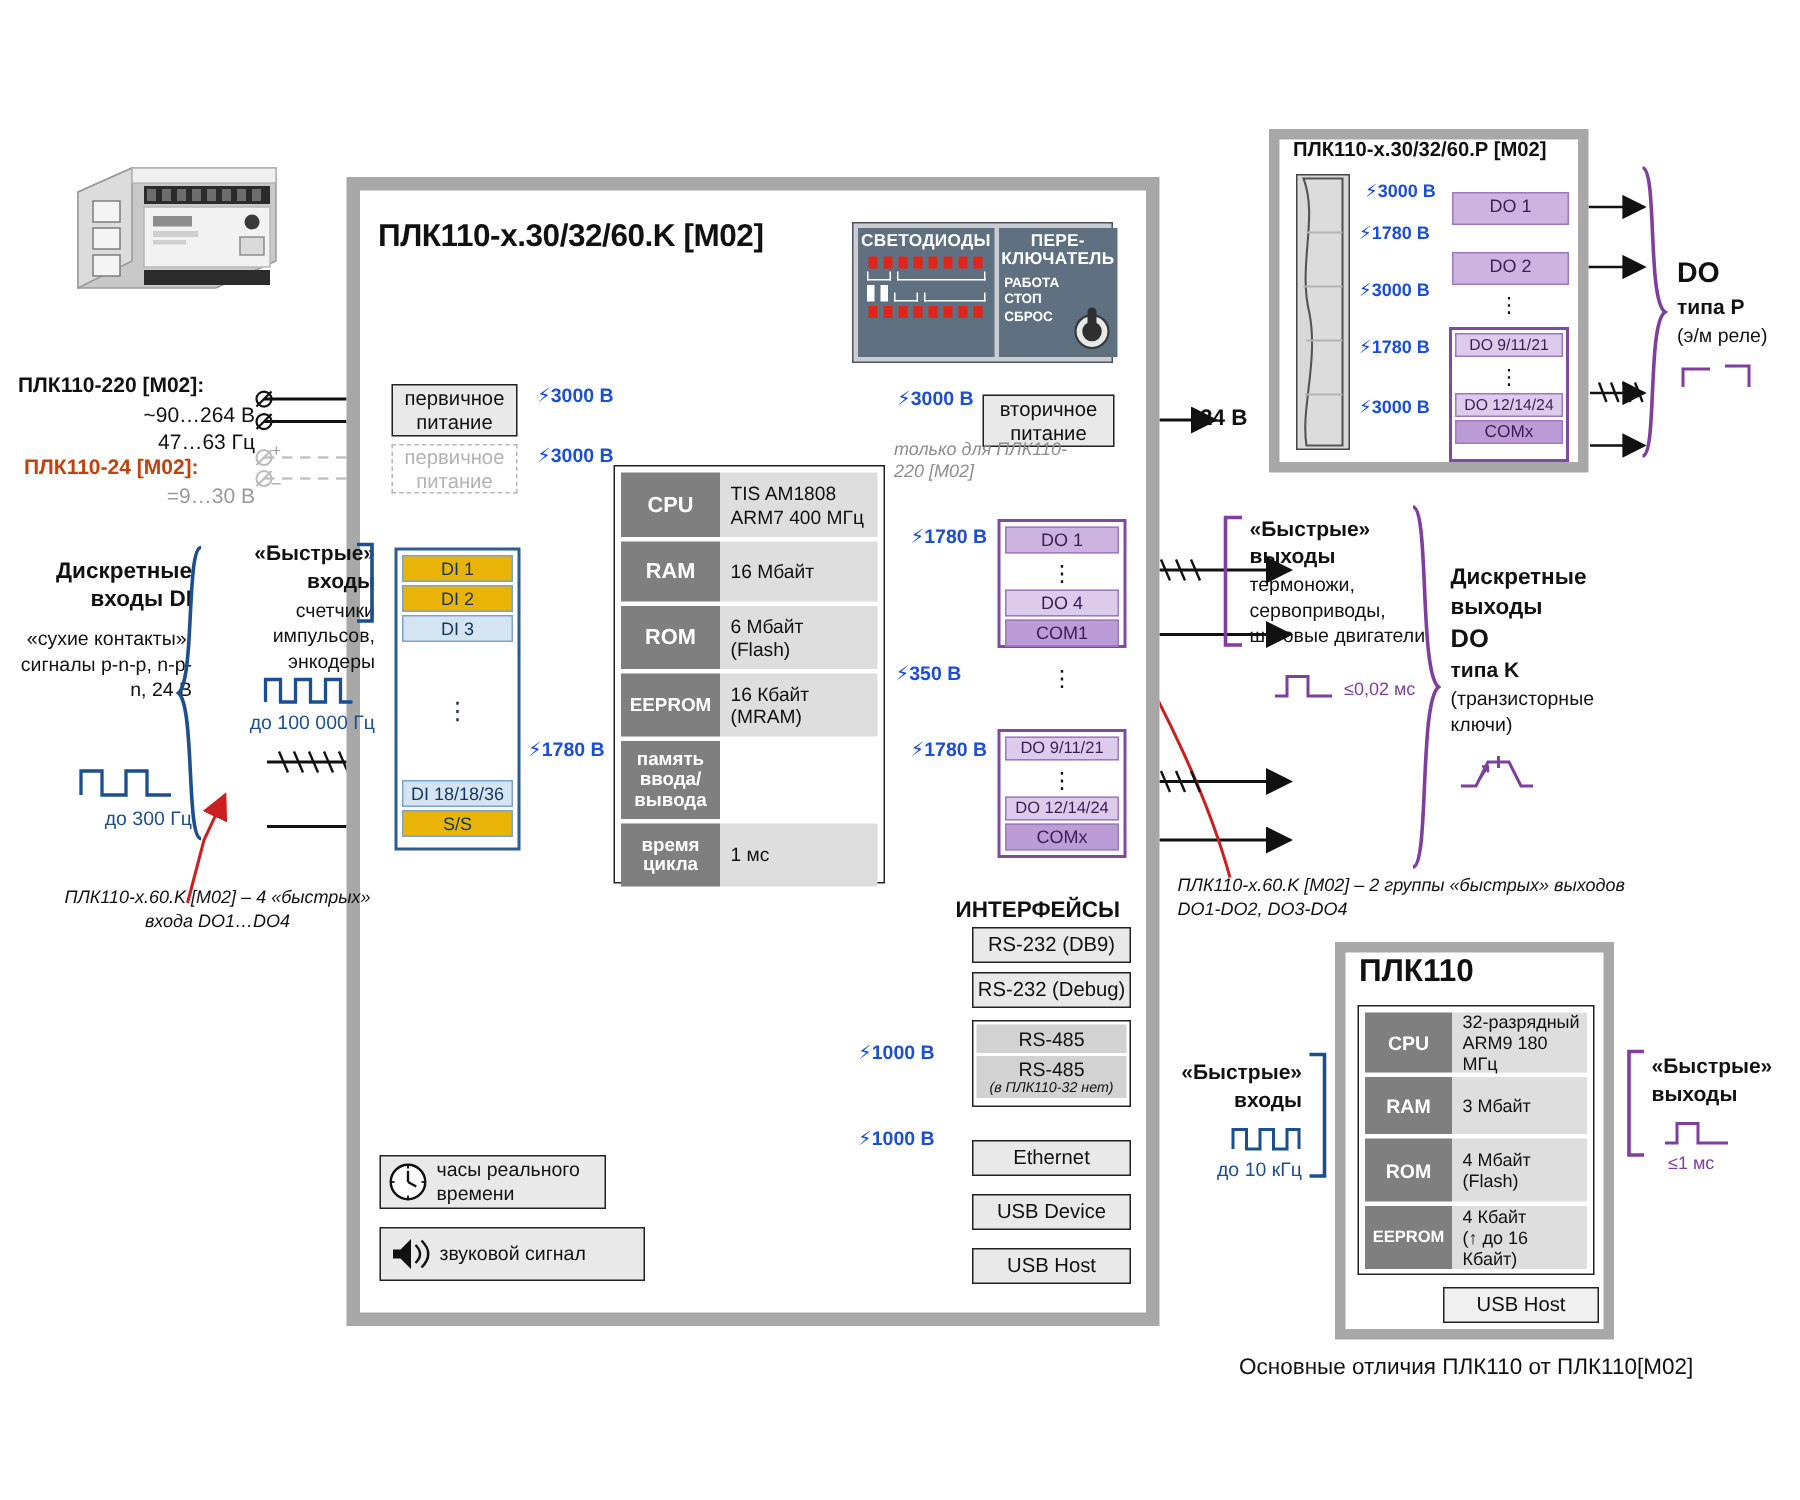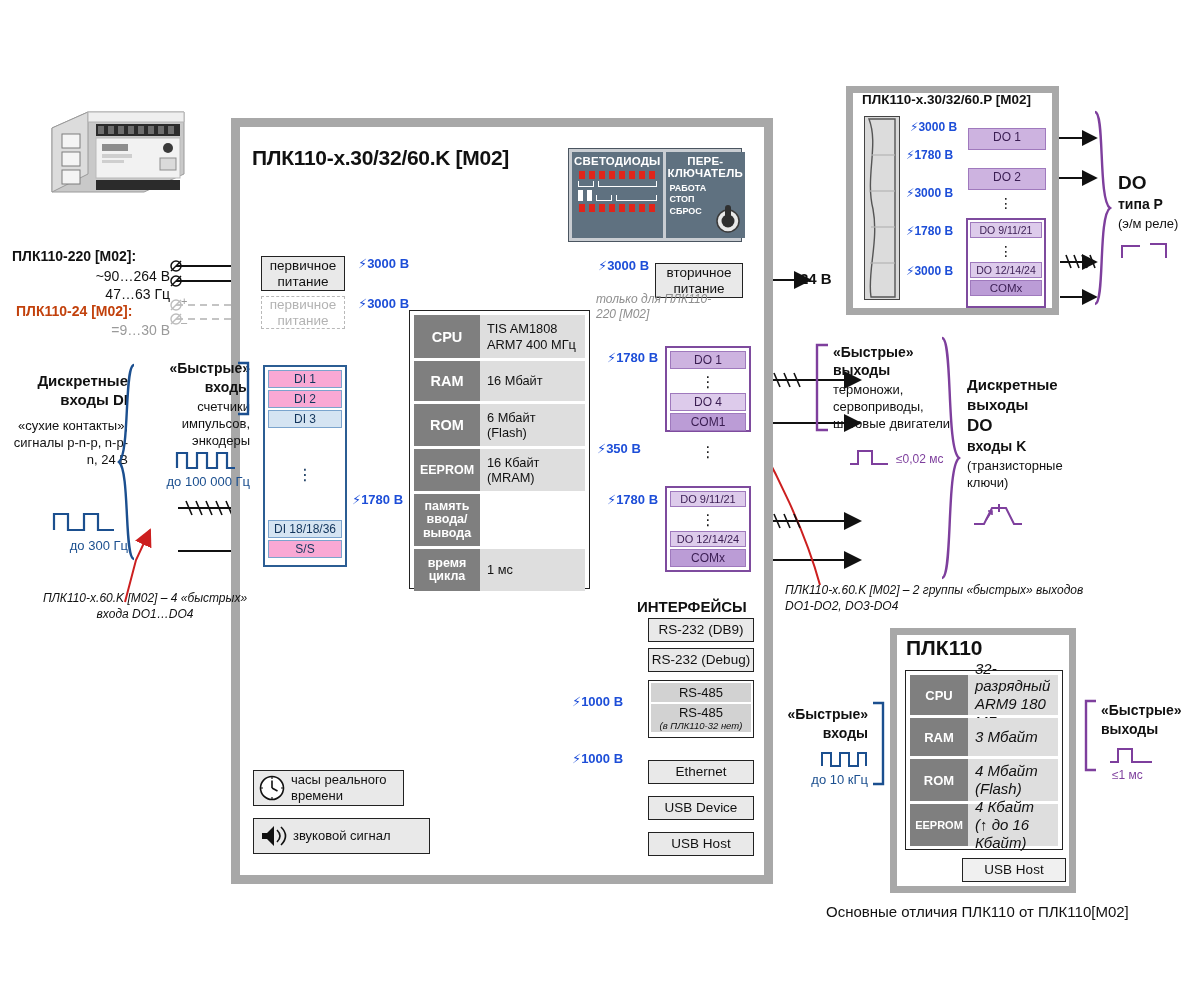--- a/index.html
+++ b/index.html
@@ -32,21 +32,21 @@
   .cpu-val{flex:1;background:#dedede;font-size:12.8px;display:flex;flex-direction:column;
       justify-content:center;padding:2px 0 2px 7px;box-sizing:border-box;line-height:1.18;}
   #cpu-mem-row .cpu-val{position:relative;padding:0;}
   .memgrad{position:absolute;inset:0;
      background:linear-gradient(117deg,#dedede 0 48%,#c9c9c9 52% 100%);}
   .memtxt{position:relative;width:100%;height:100%;}
 
   
   #di-block{left:263px;top:365px;width:84px;height:202px;background:#fff;
      border:2px solid #2b5d93;box-sizing:border-box;padding:3px;}
-  .di-cell{background:#f9a8d4;border:1px solid #7ba4cd;color:#12355c;font-size:12px;
+  .di-cell{background:#eab308;border:1px solid #7ba4cd;color:#12355c;font-size:12px;
      text-align:center;margin-bottom:2px;padding:1px 0;}
   .di-cell.lite{background:#d5e4f2;}
   .di-cell.plain{background:#eef4fa;}
 
   
   .do-block{background:#fff;border:2px solid #7e4b9e;box-sizing:border-box;padding:3px;}
   .do-cell{background:#cdb3e0;border:1px solid #9f79bd;color:#3a1d52;font-size:12px;
      text-align:center;padding:1px 0;margin-bottom:2px;}
   .do-cell.lite{background:#ddcbeb;}
   .do-cell.com{background:#bb9cd6;}
@@ -68,21 +68,21 @@
   #p-bus{left:866px;top:118px;width:28px;height:176px;background:#d9d9d9;border:1.4px solid #444;}
 
   
   #plc-frame{left:890px;top:628px;width:186px;height:265px;background:#fff;
      border:7px solid #a8a8a8;box-sizing:border-box;}
   #plc-title{left:906px;top:636px;font-size:21px;font-weight:bold;}
   #plc-table{left:905px;top:670px;width:158px;height:180px;background:#fff;
      border:1.8px solid #222;box-sizing:border-box;padding:4px;}
   #plc-table .cpu-key{width:58px;font-size:13px;}
   #plc-table .cpu-key.sm{font-size:11px;}
-  #plc-table .cpu-val{font-size:15px;font-style:italic;}
+  #plc-table .cpu-val{font-size:12px;}
 
   
   .iso{font-size:13px;color:#1d4ed8;font-weight:bold;white-space:nowrap;}
 
   
   .t{font-size:14px;line-height:1.2;}
   .t13{font-size:13px;line-height:1.2;}
   .t12{font-size:12px;line-height:1.2;}
   .t11{font-size:11px;line-height:1.2;}
   .blue{color:#1b4f8f;}
@@ -436,21 +436,21 @@
   <polyline points="2,16 2,16 10,16 10,3 24,3 24,16 40,16" fill="none" stroke="#7e3f9d" stroke-width="2"></polyline>
 </svg>
 <div class="abs t12 purple" style="left:896px;top:452px">≤0,02 мс</div>
 
 <svg class="abs" style="left:940px;top:336px;width:22px;height:244px">
   <path d="M2,2 C13,2 6,112 19,122 C6,132 13,242 2,242" fill="none" stroke="#7e3f9d" stroke-width="2.4"></path>
 </svg>
 <div class="abs bold" style="left:967px;top:376px;font-size:15px">Дискретные</div>
 <div class="abs bold" style="left:967px;top:396px;font-size:15px">выходы</div>
 <div class="abs bold" style="left:967px;top:416px;font-size:17px">DO</div>
-<div class="abs bold" style="left:967px;top:438px;font-size:14px">входы K</div>
+<div class="abs bold" style="left:967px;top:438px;font-size:14px">типа K</div>
 <div class="abs t13" style="left:967px;top:458px;width:110px;line-height:1.3">(транзисторные ключи)</div>
 <svg class="abs" style="left:972px;top:502px;width:52px;height:26px">
   <polyline points="2,22 12,22 20,6 34,6 42,22 50,22" fill="none" stroke="#7e3f9d" stroke-width="2"></polyline>
   <line x1="27" y1="2" x2="27" y2="10" stroke="#7e3f9d" stroke-width="2"></line>
   <path d="M14,18 L20,9 M16,9 L20,9 L20,13" fill="none" stroke="#7e3f9d" stroke-width="1.6"></path>
 </svg>
 <div class="abs ital t12" style="left:785px;top:582px;width:300px;line-height:1.35">ПЛК110-x.60.K [M02] – 2 группы «быстрых» выходов DO1-DO2, DO3-DO4</div>
 
 <div class="abs" id="p-frame"></div>
 <div class="abs" id="p-title">ПЛК110-x.30/32/60.P [M02]</div>

